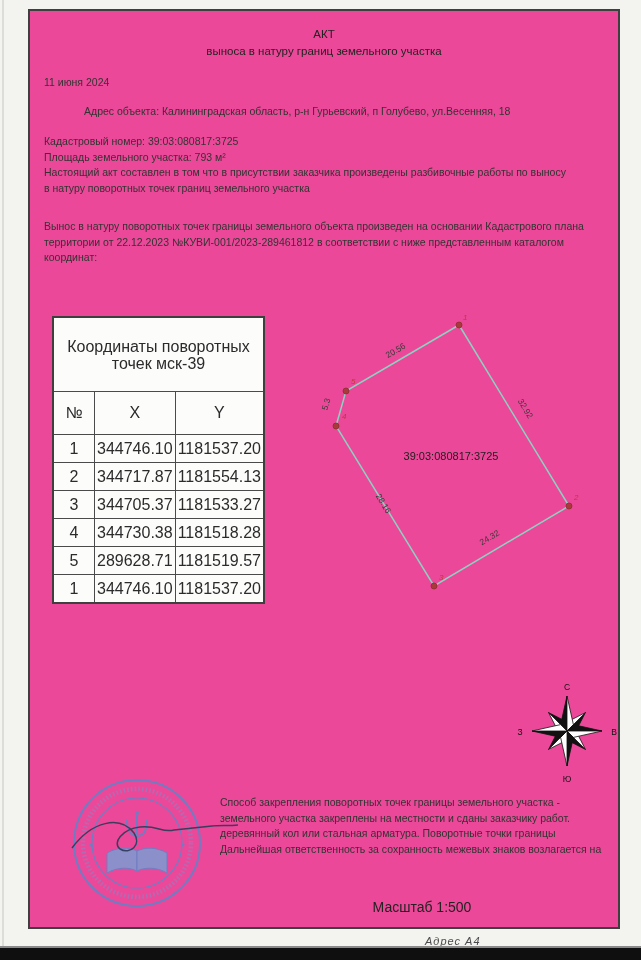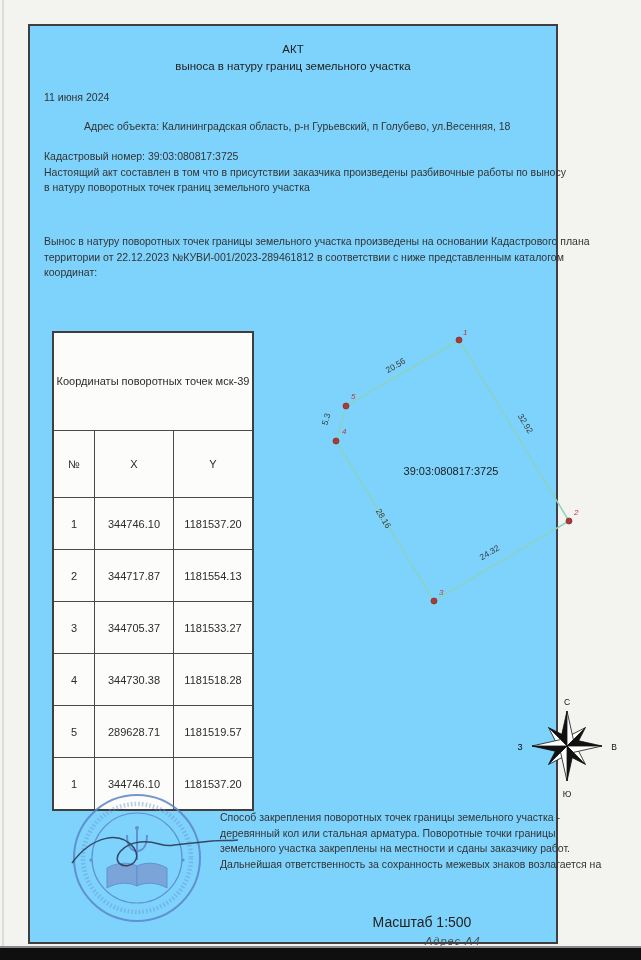--- a/index.html
+++ b/index.html
@@ -4,32 +4,32 @@
 <style>
   html,body{margin:0;padding:0;}
   body{
     width:641px;height:960px;position:relative;overflow:hidden;
     background:#f3f3f0;
     font-family:"Liberation Sans", sans-serif;
     color:#2e2e2e;
   }
   .scan-edge{position:absolute;left:2px;top:0;width:2px;height:946px;background:#dddcd8;}
   .page{
-    position:absolute;left:28px;top:24px;width:530px;height:920px;
-    background:#7dd3fc;border:2px solid #3f3f3f;box-sizing:border-box;
+    position:absolute;left:28px;top:9px;width:592px;height:920px;
+    background:#ec4899;border:2px solid #3f3f3f;box-sizing:border-box;
   }
   .abs{position:absolute;}
   .doc-title{width:100%;text-align:center;font-size:11.5px;color:#222;}
   .body-line{font-size:10.5px;line-height:15.5px;color:#333;white-space:nowrap;}
   .para div{font-size:10.5px;line-height:15.5px;color:#333;white-space:nowrap;}
   
   table.coords{border-collapse:collapse;table-layout:fixed;background:#fcfcfb;}
   table.coords td, table.coords th{
     border:1.5px solid #4a4a4a;text-align:center;vertical-align:middle;
-    font-size:11px;font-weight:normal;color:#2b2b2b;padding:12px 2px;
+    font-size:16px;font-weight:normal;color:#2b2b2b;padding:0 2px;
   }
   table.coords{border:2px solid #3f3f3f;}
   td.t-title{height:73px;line-height:17px;}
   tr.hdr td{height:42px;}
   tr.datar td{height:27px;}
   .col-n{width:36px;}.col-x{width:74px;}.col-y{width:74px;}
   
   .plot-svg text{font-family:"Liberation Sans", sans-serif;}
   .edge-label{font-size:8.5px;fill:#3a3a3a;}
   .pt-label{font-size:8px;fill:#c03838;font-style:italic;}
@@ -48,26 +48,27 @@
 <div class="page">
 
   <div class="abs doc-title" style="top:17px;">АКТ</div>
   <div class="abs doc-title" style="top:34px;">выноса в натуру границ земельного участка</div>
 
   <div class="abs body-line" style="left:14px;top:64px;">11 июня 2024</div>
   <div class="abs body-line" style="left:14px;top:93px;margin-left:40px;">Адрес объекта: Калининградская область, р-н Гурьевский, п Голубево, ул.Весенняя, 18</div>
 
   <div class="abs para" style="left:14px;top:123px;">
     <div>Кадастровый номер: 39:03:080817:3725</div>
+    <div>Площадь земельного участка: 793 м²</div>
     <div>Настоящий акт составлен в том что в присутствии заказчика произведены разбивочные работы по выносу</div>
     <div>в натуру поворотных точек границ земельного участка</div>
   </div>
 
   <div class="abs para" style="left:14px;top:208px;">
-    <div>Вынос в натуру поворотных точек границы земельного участка произведены на основании Кадастрового плана</div>
+    <div>Вынос в натуру поворотных точек границы земельного объекта произведен на основании Кадастрового плана</div>
     <div>территории от 22.12.2023 №КУВИ-001/2023-289461812 в соответствии с ниже представленным каталогом</div>
     <div>координат:</div>
   </div>
 
   <table class="coords abs" style="left:22px;top:305px;">
     <tbody>
         <tr>
       <td class="t-title" colspan="3">Координаты поворотных точек мск-39</td>
     </tr>
     <tr class="hdr">
@@ -177,22 +178,22 @@
     <circle cx="34" cy="72" r="1.6" fill="#5b86c9"></circle>
     <circle cx="126" cy="72" r="1.6" fill="#5b86c9"></circle>
   </svg>
 
   <svg class="abs" style="left:32px;top:792px;" width="180" height="60" viewBox="0 0 180 60">
     <path d="M10,45 C30,18 58,12 72,30 C80,42 68,52 58,46 C50,40 60,26 78,24 C95,22 100,30 112,27 L150,23 C158,22 166,23 176,22" fill="none" stroke="#2c3a55" stroke-width="1.5" opacity="0.9"></path>
   </svg>
 
   <div class="abs para" style="left:190px;top:784px;">
     <div>Способ закрепления поворотных точек границы земельного участка -</div>
+    <div>земельного участка закреплены на местности и сданы заказчику работ.</div>
     <div>деревянный кол или стальная арматура. Поворотные точки границы</div>
-    <div>земельного участка закреплены на местности и сданы заказчику работ.</div>
     <div>Дальнейшая ответственность за сохранность межевых знаков возлагается на</div>
   </div>
 
   <div class="abs scale-line" style="left:292px;top:888px;">Масштаб 1:500</div>
 </div>
 
 <div class="abs format-line" style="position:absolute;left:425px;top:935px;">Адрес А4</div>
 <div class="bar-shadow"></div>
 <div class="black-bar"></div>
 

